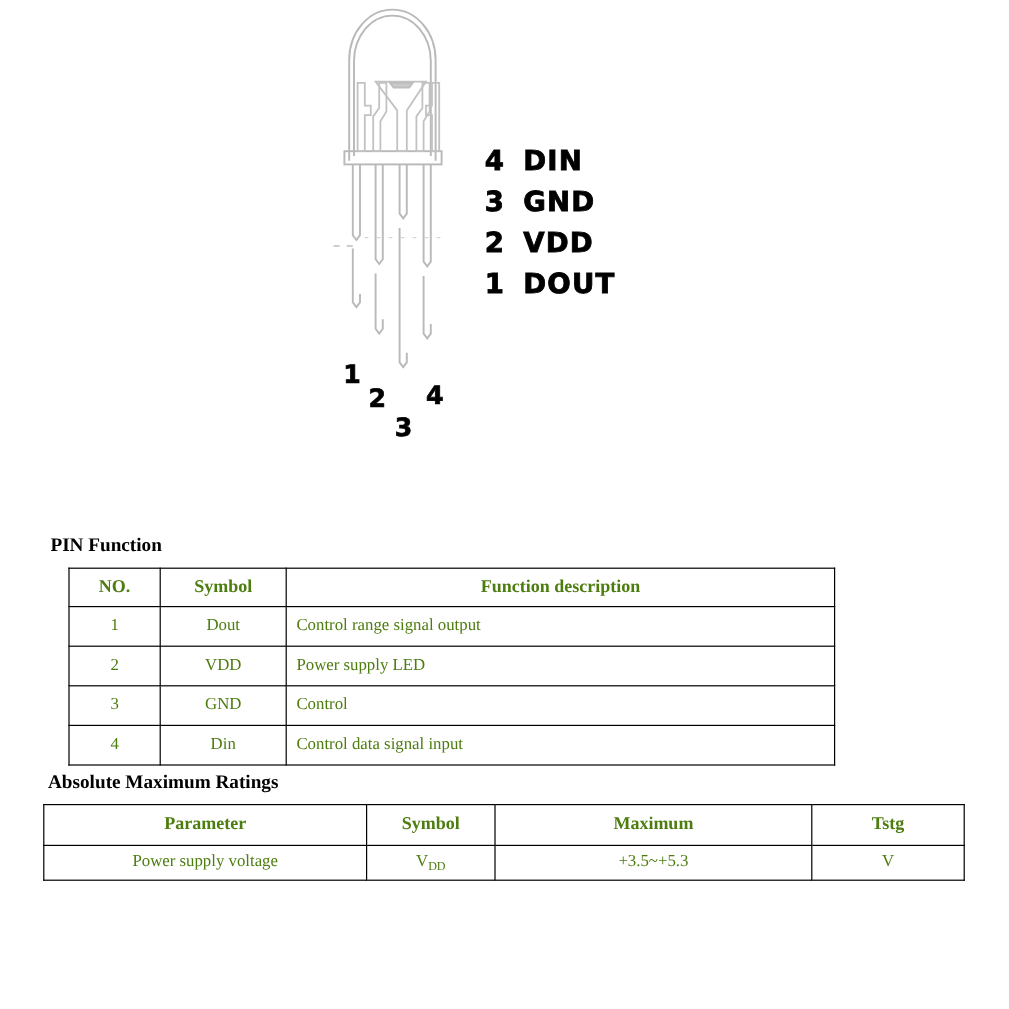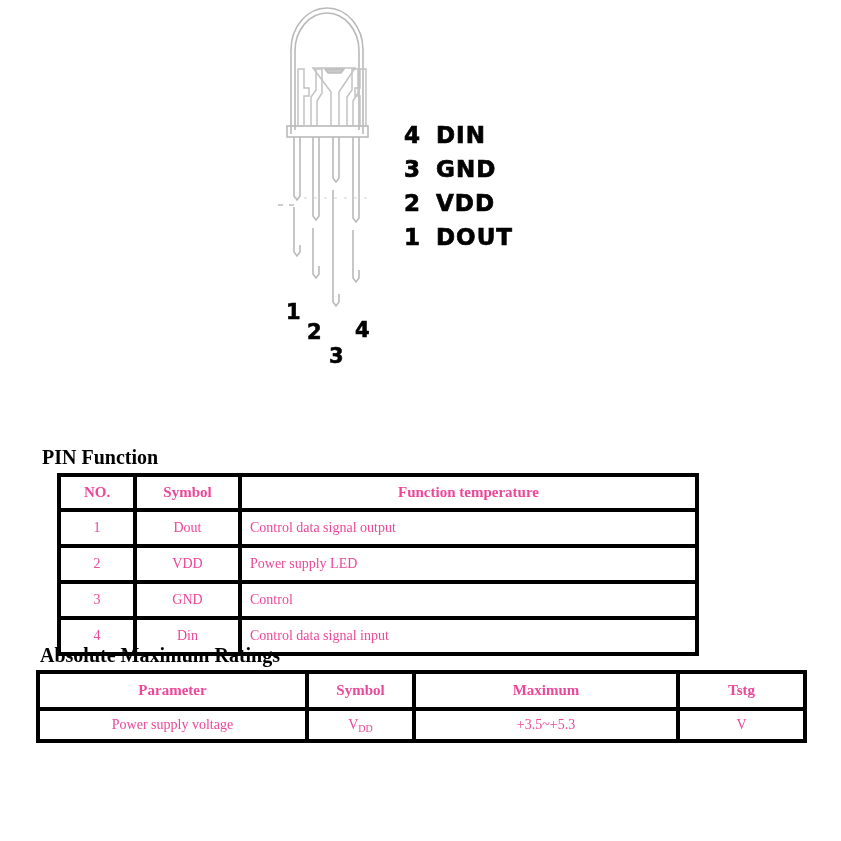--- a/index.html
+++ b/index.html
@@ -64,41 +64,41 @@
   #pin-index-1 { left: 286px; top: 300px; }
   #pin-index-2 { left: 307px; top: 320px; }
   #pin-index-4 { left: 355px; top: 318px; }
   #pin-index-3 { left: 329px; top: 344px; }
 
   
   .section-heading {
     position: absolute;
     font-family: "Liberation Serif", serif;
     font-weight: bold;
-    font-size: 20px;
+    font-size: 16px;
     color: #000;
     white-space: nowrap;
   }
   #heading-pin-function { left: 42px; top: 446px; }
   #heading-abs-max { left: 40px; top: 644px; }
 
   
   table {
     position: absolute;
     border-collapse: collapse;
     font-family: "Liberation Serif", serif;
     table-layout: fixed;
     background: #fff;
   }
   table td, table th {
-    border: 4px solid #000000;
+    border: 1px solid #000000;
     padding: 0;
     font-weight: normal;
     font-size: 14px;
-    color: #ec4899;
+    color: #4d7c0f;
     vertical-align: middle;
   }
   thead th {
     font-weight: bold;
     font-size: 15px;
     text-align: center;
   }
 
   
   #table-pin-function {
@@ -217,28 +217,28 @@
 <table id="table-pin-function">
   <colgroup>
     <col class="c-no">
       <col class="c-symbol">
       <col class="c-desc">
   </colgroup>
   <thead>
     <tr>
       <th>NO.</th>
       <th>Symbol</th>
-      <th>Function temperature</th>
+      <th>Function description</th>
     </tr>
   </thead>
   <tbody>
     <tr>
       <td class="cell-no">1</td>
       <td class="cell-symbol">Dout</td>
-      <td class="cell-desc">Control data signal output</td>
+      <td class="cell-desc">Control range signal output</td>
     </tr>
     <tr>
       <td class="cell-no">2</td>
       <td class="cell-symbol">VDD</td>
       <td class="cell-desc">Power supply LED</td>
     </tr>
     <tr>
       <td class="cell-no">3</td>
       <td class="cell-symbol">GND</td>
       <td class="cell-desc">Control</td>

